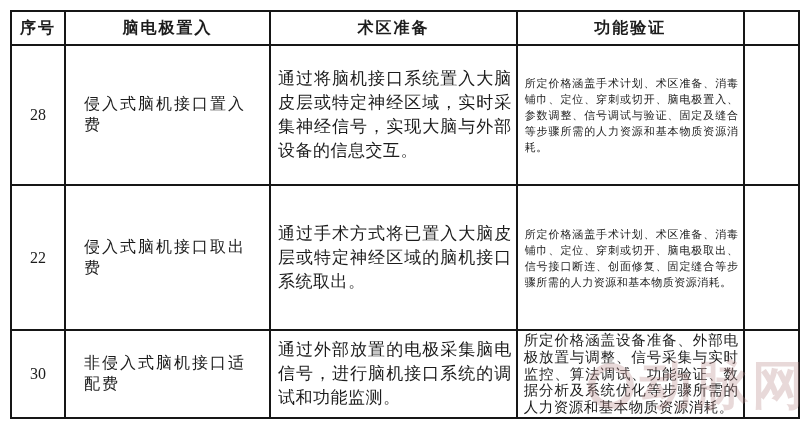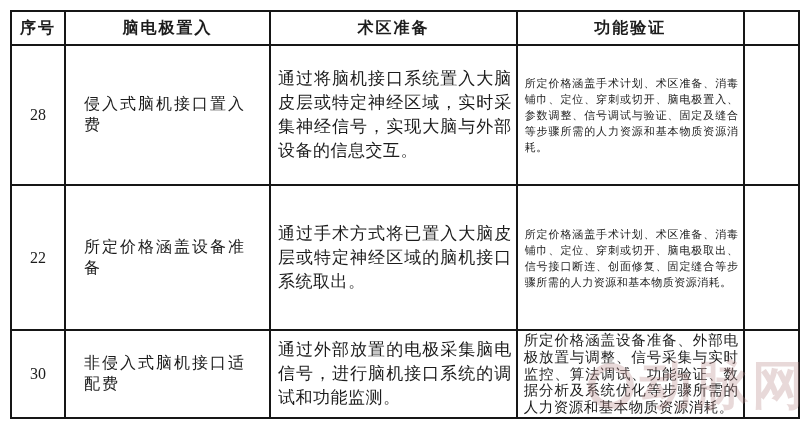--- a/index.html
+++ b/index.html
@@ -129,21 +129,21 @@
     </tr>
     <tr class="r28">
       <td class="no">28</td>
       <td class="name">侵入式脑机接口置入费</td>
       <td class="output">通过将脑机接口系统置入大脑皮层或特定神经区域，实时采集神经信号，实现大脑与外部设备的信息交互。</td>
       <td class="price">所定价格涵盖手术计划、术区准备、消毒铺巾、定位、穿刺或切开、脑电极置入、参数调整、信号调试与验证、固定及缝合等步骤所需的人力资源和基本物质资源消耗。</td>
       <td class="stub"></td>
     </tr>
     <tr class="r29">
       <td class="no">22</td>
-      <td class="name">所定价格涵盖设备准备</td>
+      <td class="name">侵入式脑机接口取出费</td>
       <td class="output">通过手术方式将已置入大脑皮层或特定神经区域的脑机接口系统取出。</td>
       <td class="price">所定价格涵盖手术计划、术区准备、消毒铺巾、定位、穿刺或切开、脑电极取出、信号接口断连、创面修复、固定缝合等步骤所需的人力资源和基本物质资源消耗。</td>
       <td class="stub"></td>
     </tr>
     <tr class="r30">
       <td class="no">30</td>
       <td class="name">非侵入式脑机接口适配费</td>
       <td class="output">通过外部放置的电极采集脑电信号，进行脑机接口系统的调试和功能监测。</td>
       <td class="price tight">所定价格涵盖设备准备、外部电极放置与调整、信号采集与实时监控、算法调试、功能验证、数据分析及系统优化等步骤所需的人力资源和基本物质资源消耗。</td>
       <td class="stub"></td>

